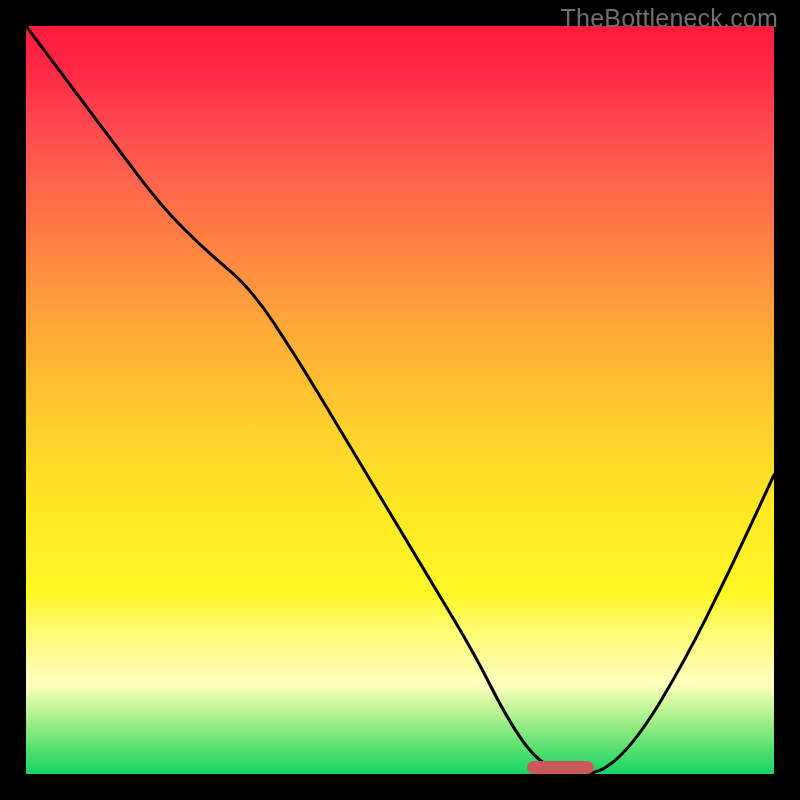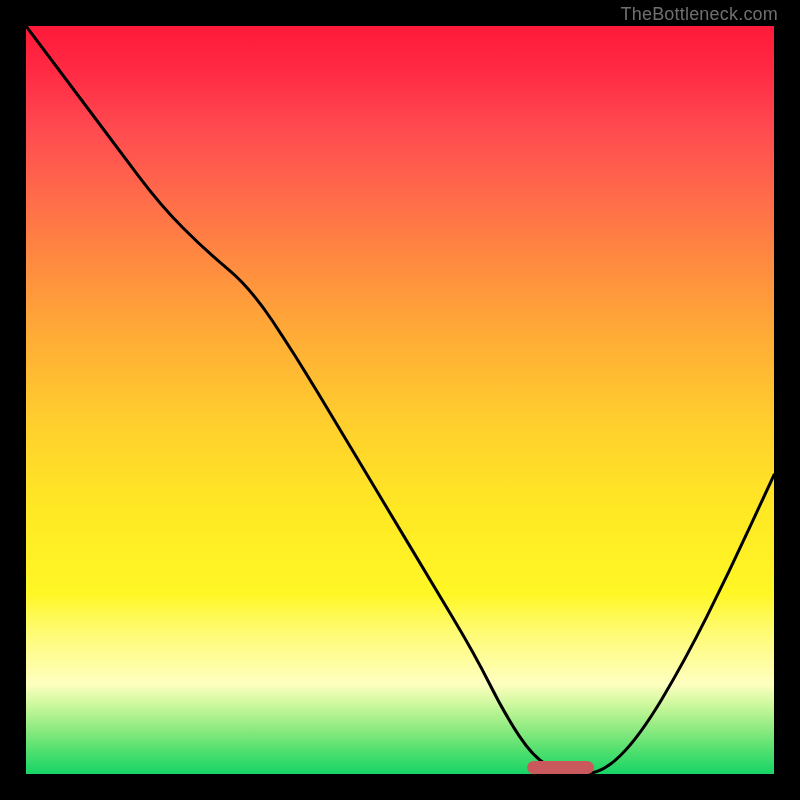--- a/index.html
+++ b/index.html
@@ -73,21 +73,21 @@
   .optimum-pill {
     position: absolute;
     background: #c9595c;
     border-radius: 999px;
   }
   .watermark {
     position: absolute;
     top: 4px;
     right: 22px;
     color: #6f6f6f;
-    font-size: 18px;
+    font-size: 25px;
     letter-spacing: 0.2px;
     font-weight: 500;
   }
 </style>
 </head>
 <body>
 
 <div class="frame">
 
   <div class="plot-area">

